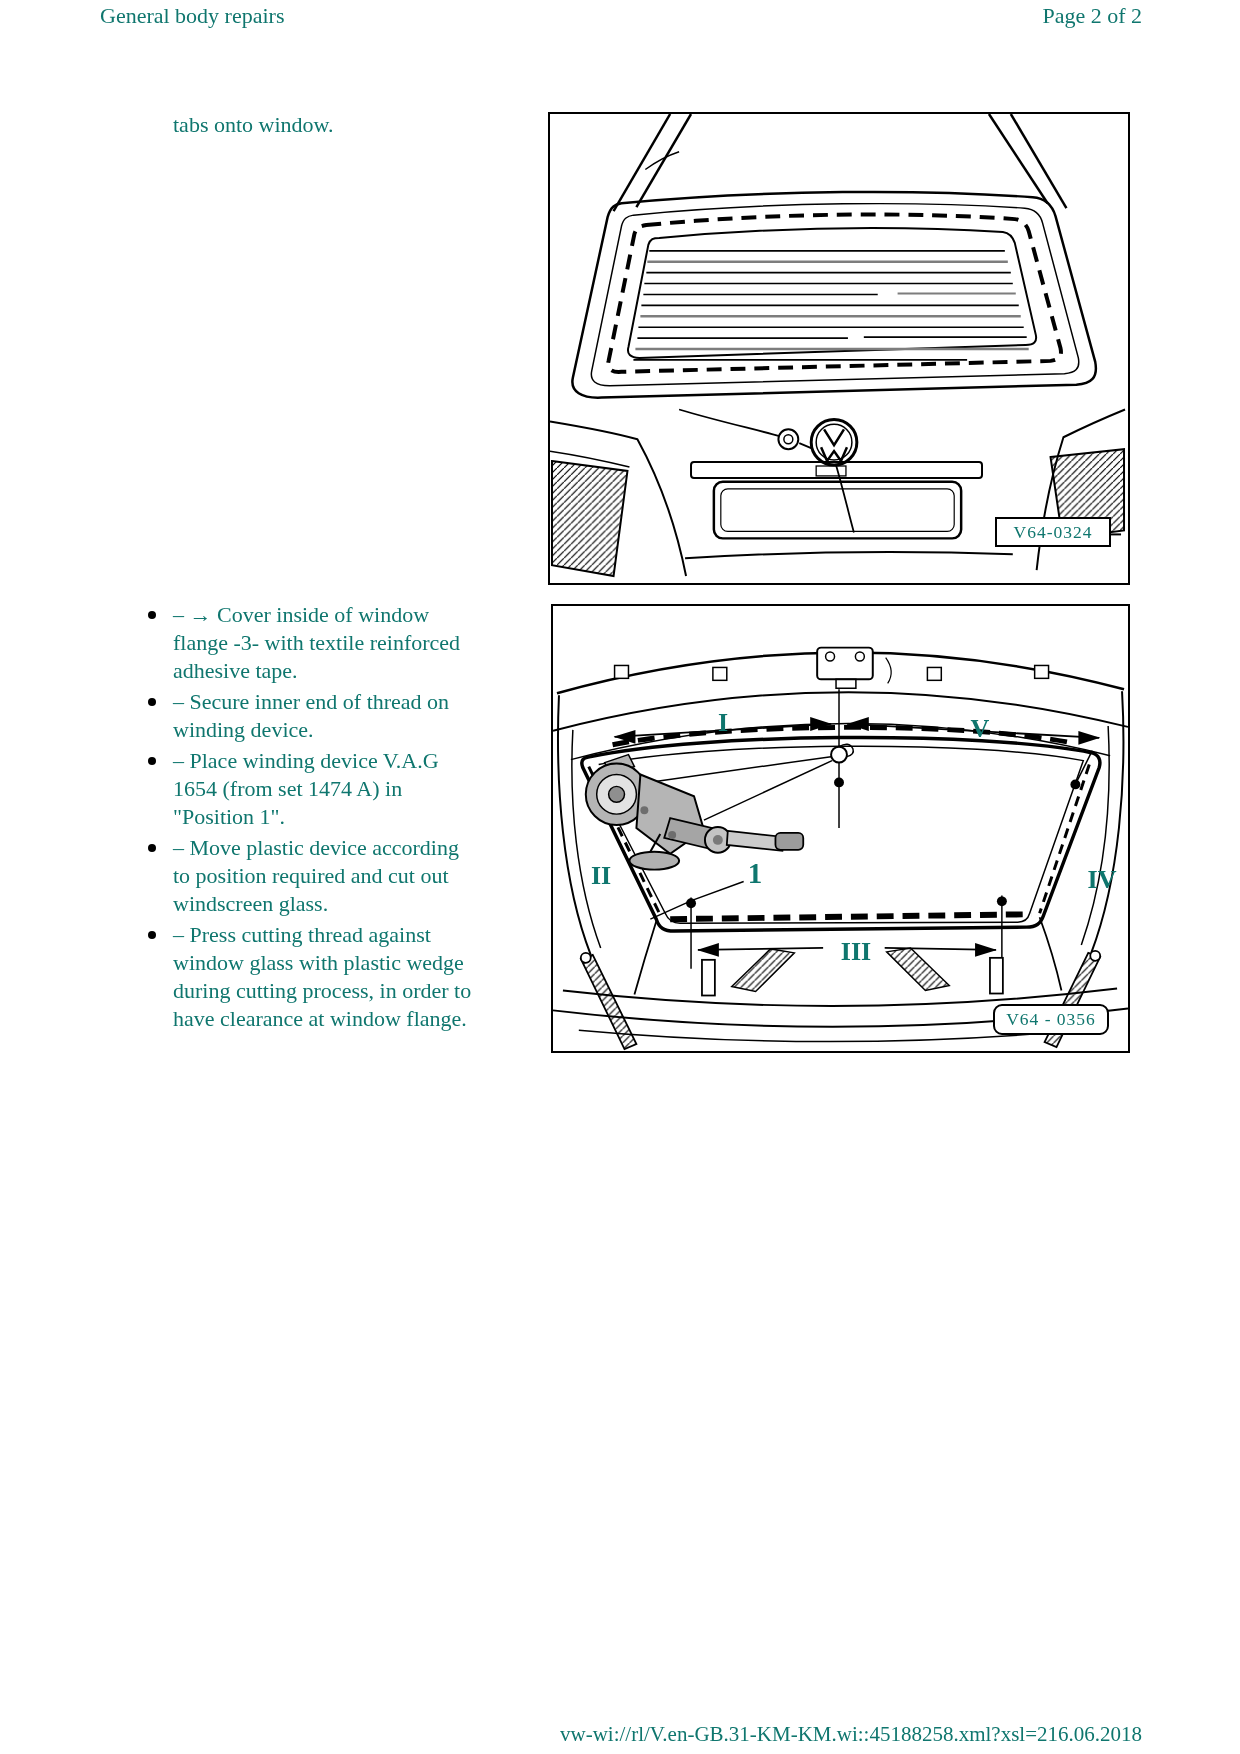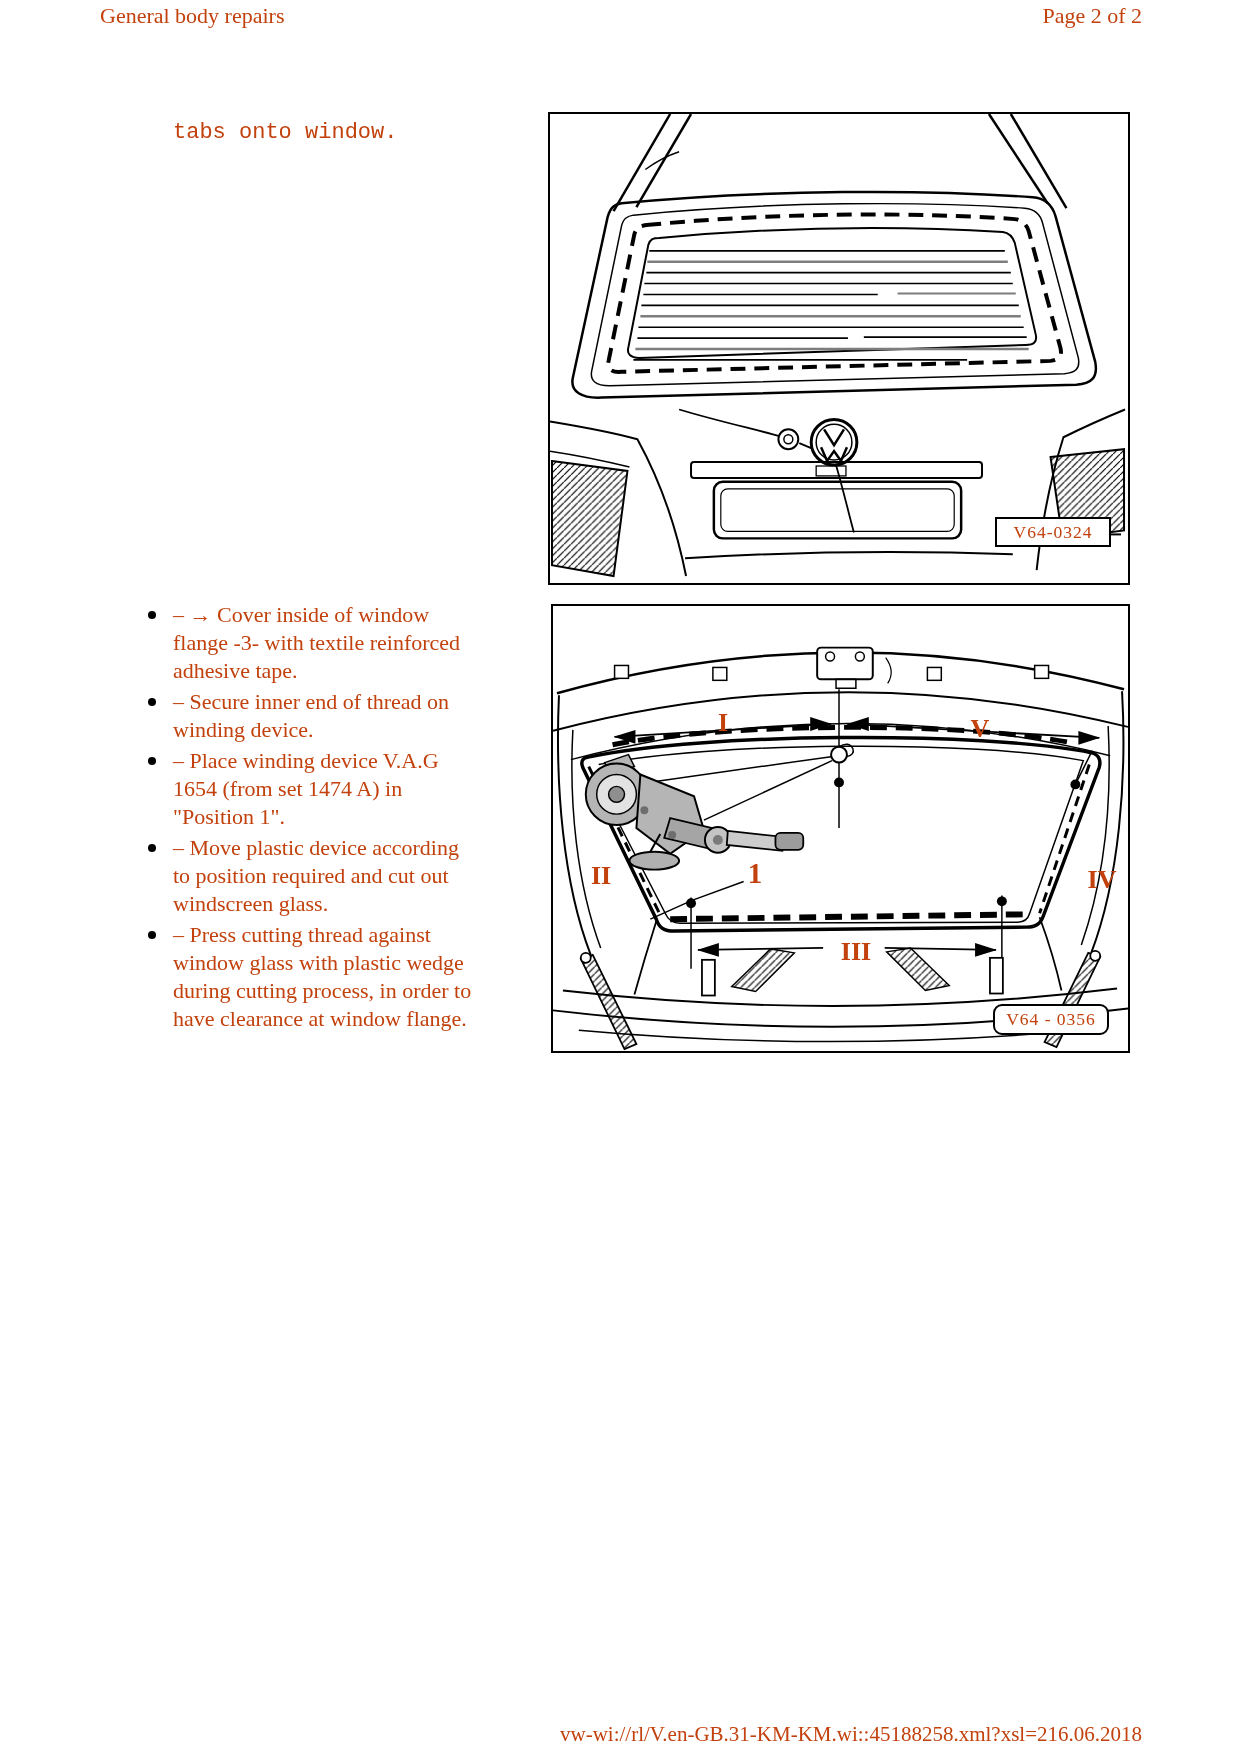--- a/index.html
+++ b/index.html
@@ -1,24 +1,24 @@
 <!DOCTYPE html>
 <html><head>
 <meta charset="utf-8">
 <style>
   html,body { margin:0; padding:0; background:#ffffff; }
   .page { position:relative; width:1240px; height:1754px; background:#ffffff;
-          font-family:"Liberation Serif", serif; color:#c2410c; overflow:hidden; }
+          font-family:"Liberation Serif", serif; color:#0f766e; overflow:hidden; }
 
   .hdr { position:absolute; left:100px; right:98px; top:3px;
          display:flex; justify-content:space-between; font-size:22px; }
   .ftr { position:absolute; left:100px; right:98px; top:1722px;
          display:flex; justify-content:flex-end; font-size:21px; }
 
-  .intro { position:absolute; left:173px; top:120px; font-size:22px;font-family:Liberation Mono, monospace; }
+  .intro { position:absolute; left:173px; top:112px; font-size:22px; }
 
   .fig { position:absolute; border:2.5px solid #000; background:#fff; box-sizing:border-box; }
   #fig1 { left:548px; top:112px; width:582px; height:473px; }
   #fig2 { left:551px; top:604px; width:579px; height:449px; }
   .fig svg { position:absolute; left:0; top:0; width:100%; height:100%; }
 
   .figlabel { position:absolute; border:2.5px solid #000; background:#fff; box-sizing:border-box;
               display:flex; align-items:center; justify-content:center;
               font-size:17.5px; letter-spacing:1px; }
   #fig1-label { left:445px; top:403px; width:116px; height:30px; }

